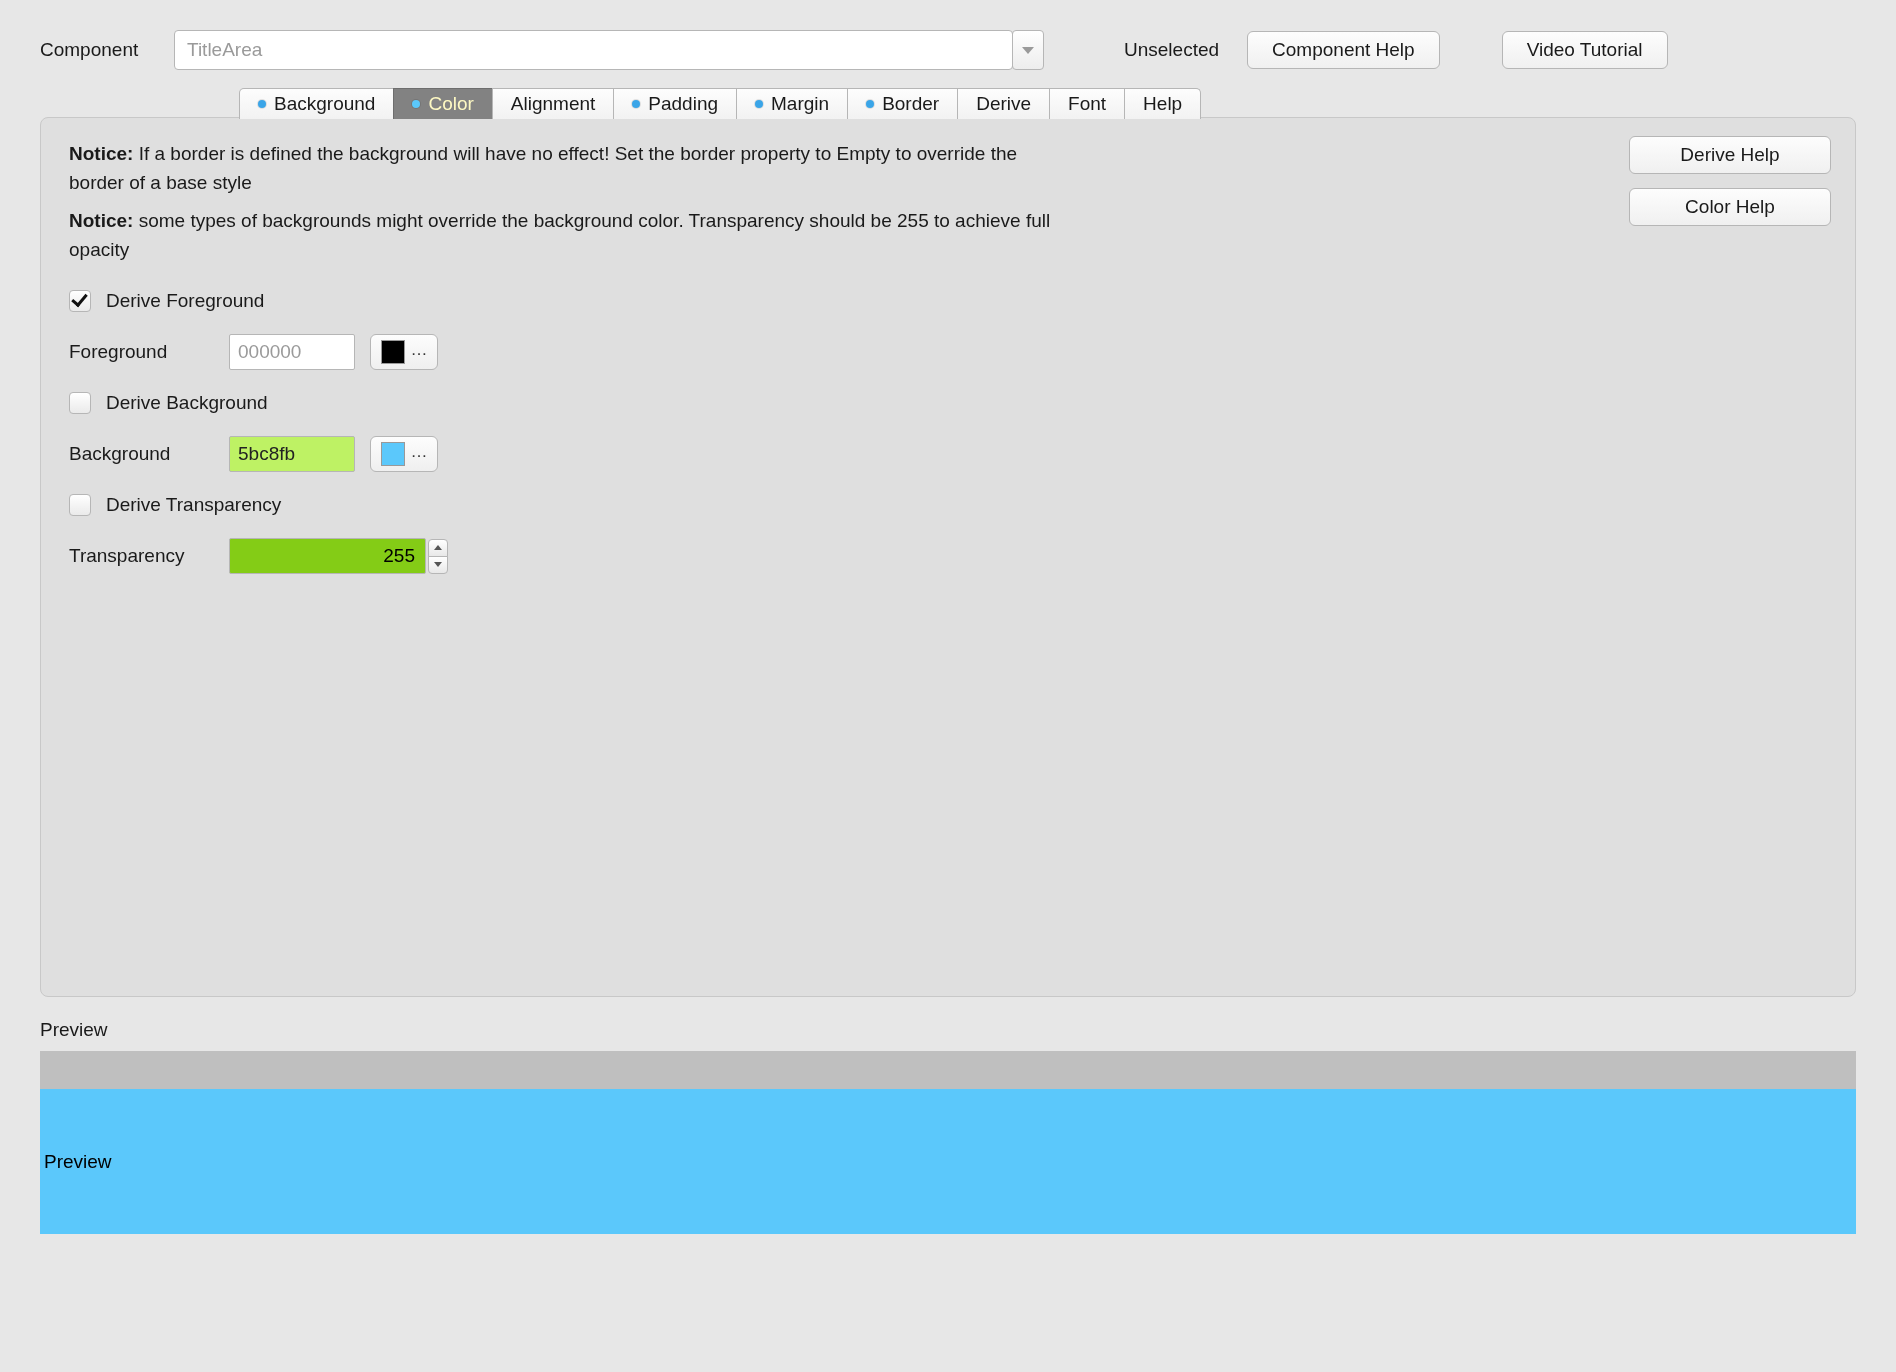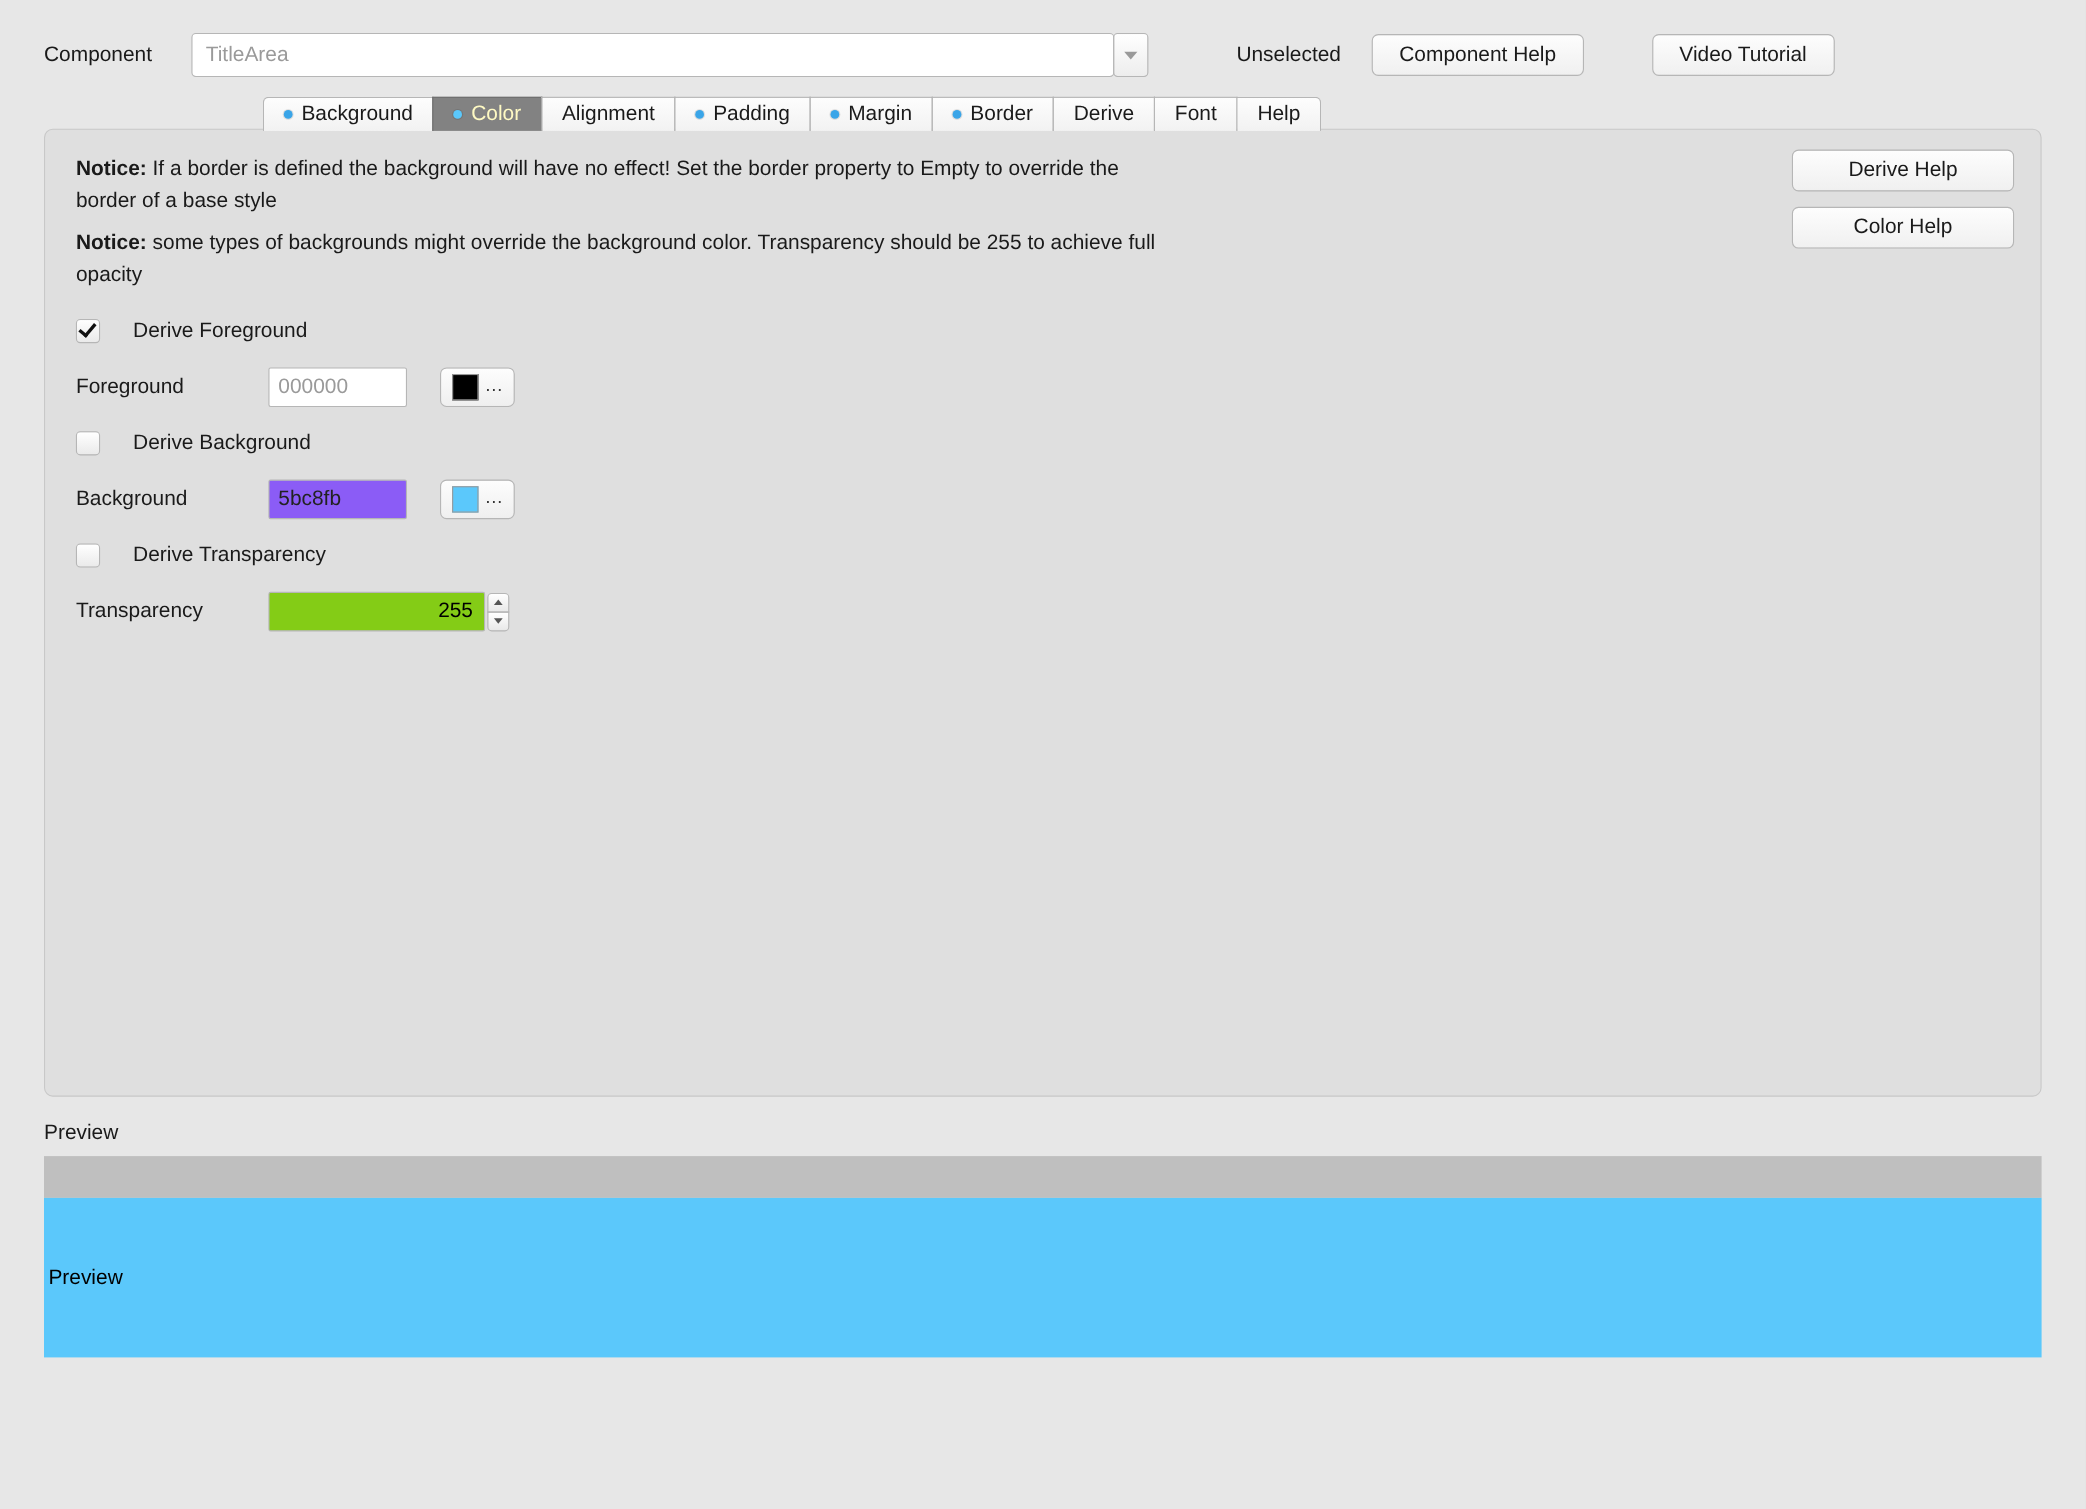--- a/index.html
+++ b/index.html
@@ -36,27 +36,27 @@
   .tab.sel .dot{background:#5bc8fb;}
 
   .panel{border:1px solid var(--border2);border-radius:8px;background:var(--panel);padding:22px 28px 28px 28px;min-height:880px;box-sizing:border-box;position:relative;margin-top:-1px;}
   .notice{max-width:1000px;line-height:1.5;margin-bottom:10px;}
   .notice b{font-weight:600;}
 
   .side-btns{position:absolute;right:24px;top:18px;display:flex;flex-direction:column;gap:14px;}
   .side-btns .btn{width:200px;justify-content:center;padding:0;}
 
   .form{margin-top:26px;}
-  .row{display:flex;align-items:center;gap:30px;margin-bottom:22px;}
+  .row{display:flex;align-items:center;gap:15px;margin-bottom:22px;}
   .check{width:20px;height:20px;border:1px solid var(--border);border-radius:4px;background:linear-gradient(#fff,#eaeaea);display:inline-flex;align-items:center;justify-content:center;position:relative;}
   .check.checked::after{content:"";position:absolute;width:6px;height:12px;border:solid #111;border-width:0 3px 3px 0;transform:rotate(40deg);top:0px;left:5px;}
   .lbl{min-width:145px;}
   .lbl-inline{}
   .txt{height:34px;width:108px;border:1px solid var(--border);border-radius:2px;background:#fff;padding:0 8px;font-size:19px;color:var(--placeholder);font-family:inherit;}
-  .txt.filled{color:#222;background:#8b5cf6;}
+  .txt.filled{color:#222;background:#bef264;}
   .color-btn{height:34px;width:66px;border:1px solid var(--border);border-radius:6px;background:linear-gradient(#fdfdfd,#efefef);display:inline-flex;align-items:center;justify-content:center;gap:6px;}
   .swatch{width:22px;height:22px;border:1px solid #999;}
   .ellipsis{font-size:17px;color:#333;position:relative;top:-2px;}
 
   .spin-wrap{display:flex;align-items:center;}
   .spin{height:34px;width:175px;border:1px solid var(--border);border-radius:2px;background:#84cc16;text-align:right;padding:0 10px;font-size:19px;font-family:inherit;}
   .spin-btns{display:flex;flex-direction:column;margin-left:2px;}
   .sbtn{width:18px;height:16px;border:1px solid var(--border);background:linear-gradient(#fff,#e8e8e8);display:flex;align-items:center;justify-content:center;}
   .sbtn:first-child{border-top-left-radius:4px;border-top-right-radius:4px;}
   .sbtn:last-child{border-bottom-left-radius:4px;border-bottom-right-radius:4px;margin-top:-1px;}

